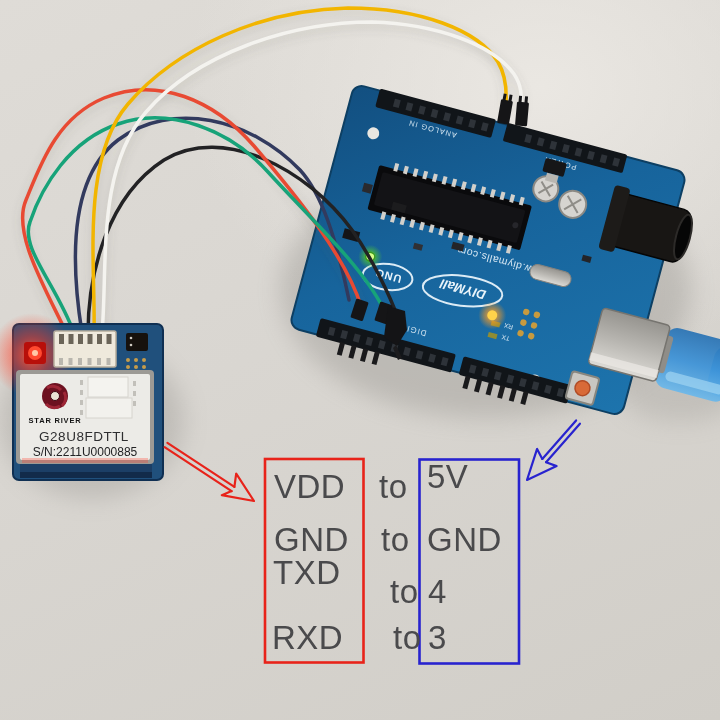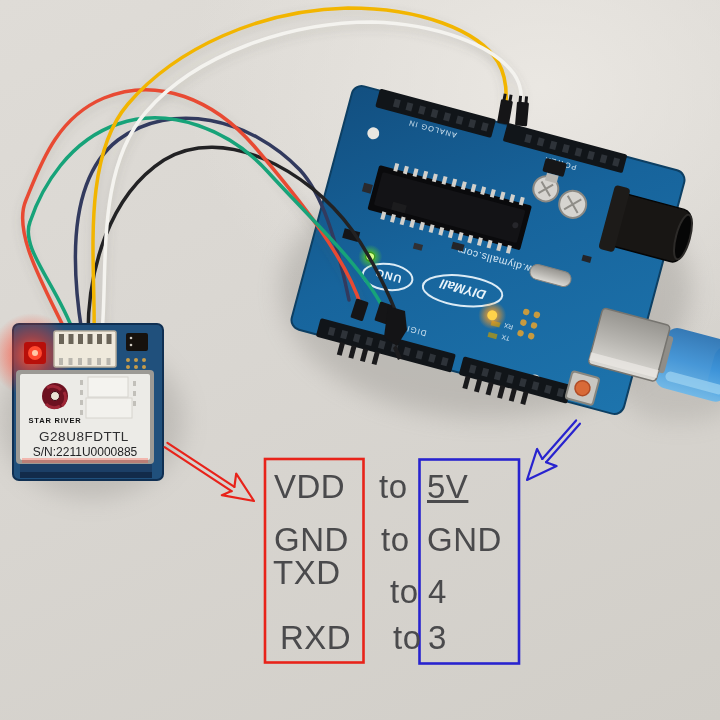--- a/index.html
+++ b/index.html
@@ -378,32 +378,32 @@
   </g>
 
   <rect x="265" y="459" width="98.5" height="203.5" fill="none" stroke-width="2.6" stroke="#e8231a"></rect>
   <rect x="419.5" y="459.5" width="99.5" height="204" fill="none" stroke-width="2.6" stroke="#2823cf"></rect>
 </svg>
 
 <div>
   <div>
     <span class="tbl-txt" style="left:274px;top:470px;">VDD</span>
     <span class="tbl-txt" style="left:379px;top:470px;">to</span>
-    <span class="tbl-txt" style="left:427px;top:470px;text-decoration:underline;">5V</span>
+    <span class="tbl-txt" style="left:427px;top:460px;">5V</span>
   </div>
   <div>
     <span class="tbl-txt" style="left:274px;top:523px;">GND</span>
     <span class="tbl-txt" style="left:381px;top:523px;">to</span>
     <span class="tbl-txt" style="left:427px;top:523px;">GND</span>
   </div>
   <div>
     <span class="tbl-txt" style="left:273px;top:556px;">TXD</span>
     <span class="tbl-txt" style="left:390px;top:575px;">to</span>
     <span class="tbl-txt" style="left:428px;top:575px;">4</span>
   </div>
   <div>
-    <span class="tbl-txt" style="left:280px;top:621px;">RXD</span>
+    <span class="tbl-txt" style="left:272px;top:621px;">RXD</span>
     <span class="tbl-txt" style="left:393px;top:621px;">to</span>
     <span class="tbl-txt" style="left:428px;top:621px;">3</span>
   </div>
 </div>
 
 </div>
 
 </body></html>

